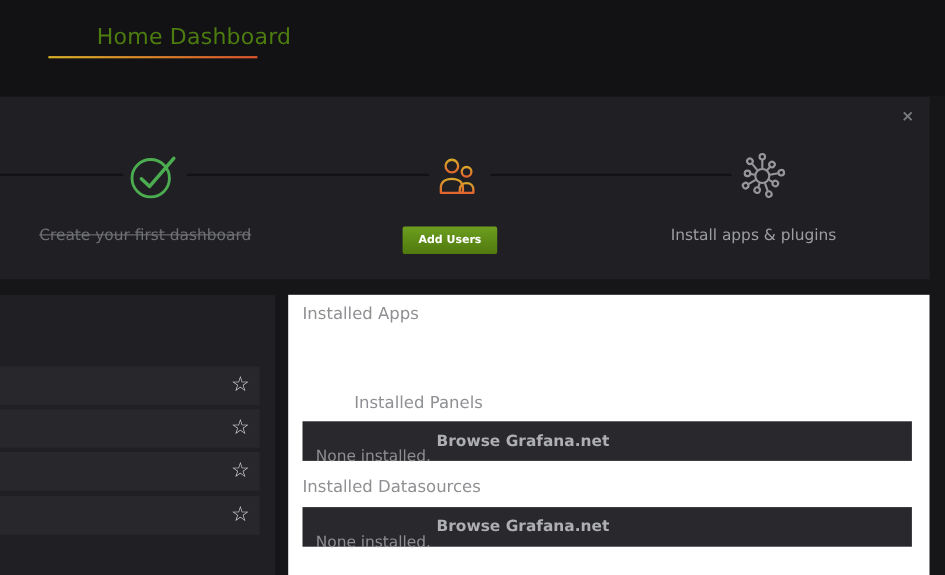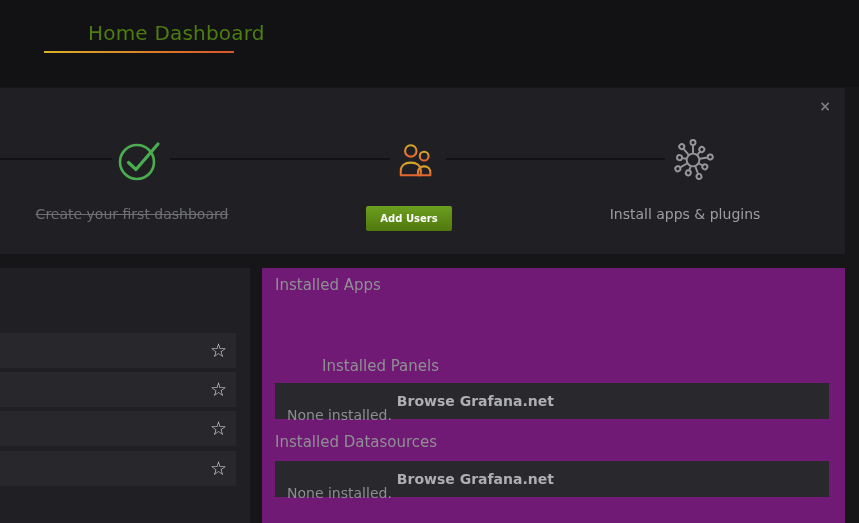--- a/index.html
+++ b/index.html
@@ -72,21 +72,21 @@
     background: #28282c; cursor: pointer;
   }
   .dash-row .star-icon {
     position: absolute; right: 9px; top: 50%; transform: translateY(-54%);
     font-size: 19px; color: #dcdcde; line-height: 1; cursor: pointer;
   }
   .row-0 { top: 65px; } .row-1 { top: 104px; } .row-2 { top: 143px; } .row-3 { top: 183px; }
 
   .plugins-panel {
     position: absolute; left: 262px; top: 268px; width: 583px; height: 255px;
-    background: #701a75;
+    background: #ffffff;
   }
   .section-heading {
     position: absolute; left: 13px;
     font-size: 15px; color: #8f9093;
   }
   .h-apps { top: 8px; } .h-panels { top: 89px; margin-left: 47px; } .h-datasources { top: 165px; }
   .plugin-row {
     position: absolute; left: 13px; width: 554px; height: 36px;
     background: #29292d;
     display: flex; align-items: center; padding: 0 12px;

